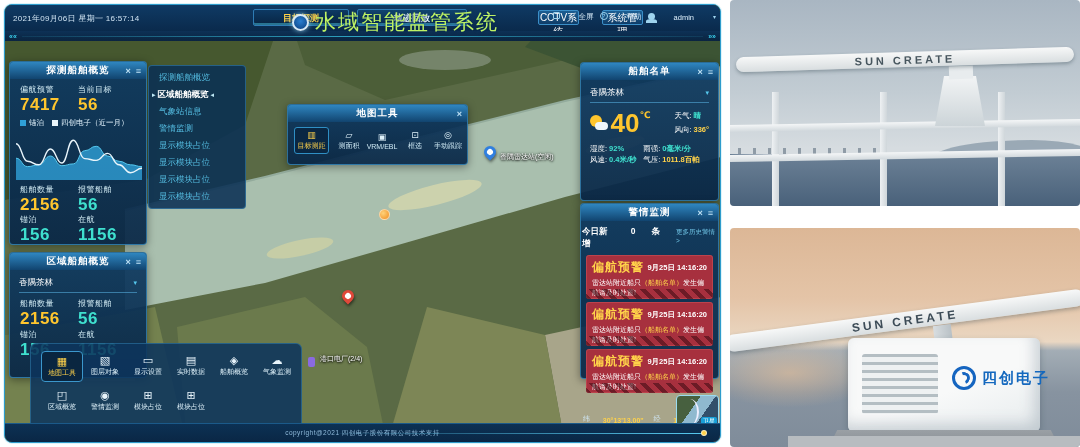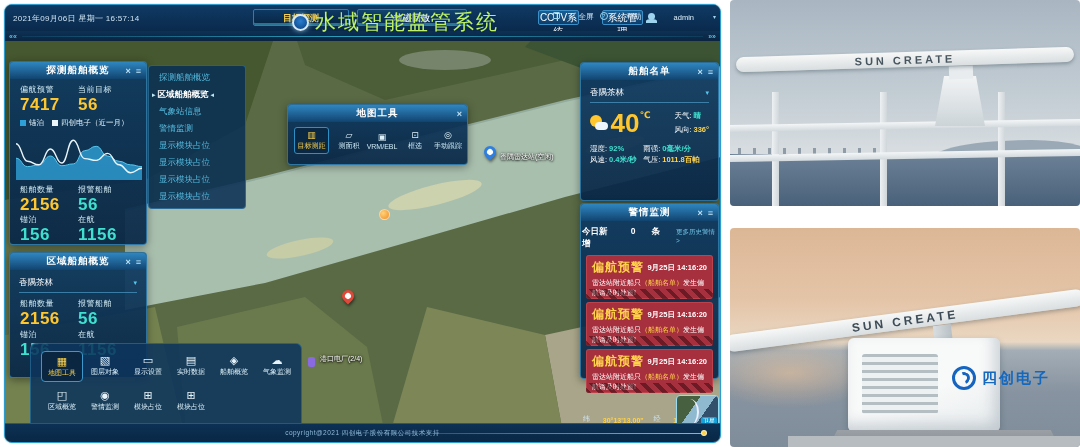--- a/index.html
+++ b/index.html
@@ -157,21 +157,21 @@
         background:linear-gradient(180deg,#f7f8f8,#d9dee0);box-shadow:0 2px 4px rgba(40,60,70,.35)}
   .p1-bar{left:6px;top:52px;width:338px;height:15px;transform:rotate(-1.8deg)}
   .brandtxt{font-size:11px;font-weight:bold;letter-spacing:3px;color:#47565e}
 
   .photo2{top:228px;height:219px;background:linear-gradient(180deg,#dcb796 0%,#e4c4a7 32%,#ead7c2 52%,#a3adb5 56%,#8793a0 75%,#7f8c9a 100%)}
   .p2-glow{position:absolute;left:-30px;top:110px;width:180px;height:70px;border-radius:50%;
         background:radial-gradient(ellipse,rgba(240,195,150,.55),rgba(240,195,150,0) 70%)}
   .p2-bar{left:-6px;top:84px;width:362px;height:17px;transform:rotate(-7.5deg)}
   .p2-bar .brandtxt{font-size:12px;color:#3d4c57}
   .p2-support{position:absolute;left:204px;top:97px;width:18px;height:20px;background:linear-gradient(90deg,#d8dde0,#b9c1c6);transform:rotate(-7deg)}
-  .p2-cabinet{position:absolute;left:118px;top:110px;width:152px;height:94px;border-radius:6px;
+  .p2-cabinet{position:absolute;left:118px;top:110px;width:192px;height:94px;border-radius:6px;
         background:linear-gradient(160deg,#f8f9f9 55%,#e6ebed);box-shadow:inset -6px -8px 14px rgba(150,165,175,.45),0 3px 6px rgba(40,60,70,.3)}
   .p2-vents{position:absolute;left:14px;top:16px;width:76px;height:60px;border-radius:3px;
         background:repeating-linear-gradient(180deg,#b4bec3 0 3px,#eef1f2 3px 8px)}
   .p2-logorow{position:absolute;left:104px;top:28px;display:flex;align-items:center;gap:6px}
   .sc-logo{width:24px;height:24px;border-radius:50%;border:3px solid #1565c0;position:relative;flex:none}
   .sc-logo::before{content:"";position:absolute;inset:3px;border:3px solid #1565c0;border-left-color:transparent;
         border-bottom-color:transparent;border-radius:50%;transform:rotate(25deg)}
   .sc-name{font-size:15px;font-weight:bold;color:#1468be;letter-spacing:2px;white-space:nowrap}
   .p2-base{position:absolute;left:98px;top:202px;width:232px;height:18px;background:linear-gradient(180deg,#9aa0a5,#878d93);
         clip-path:polygon(4% 0,96% 0,100% 100%,0 100%)}

